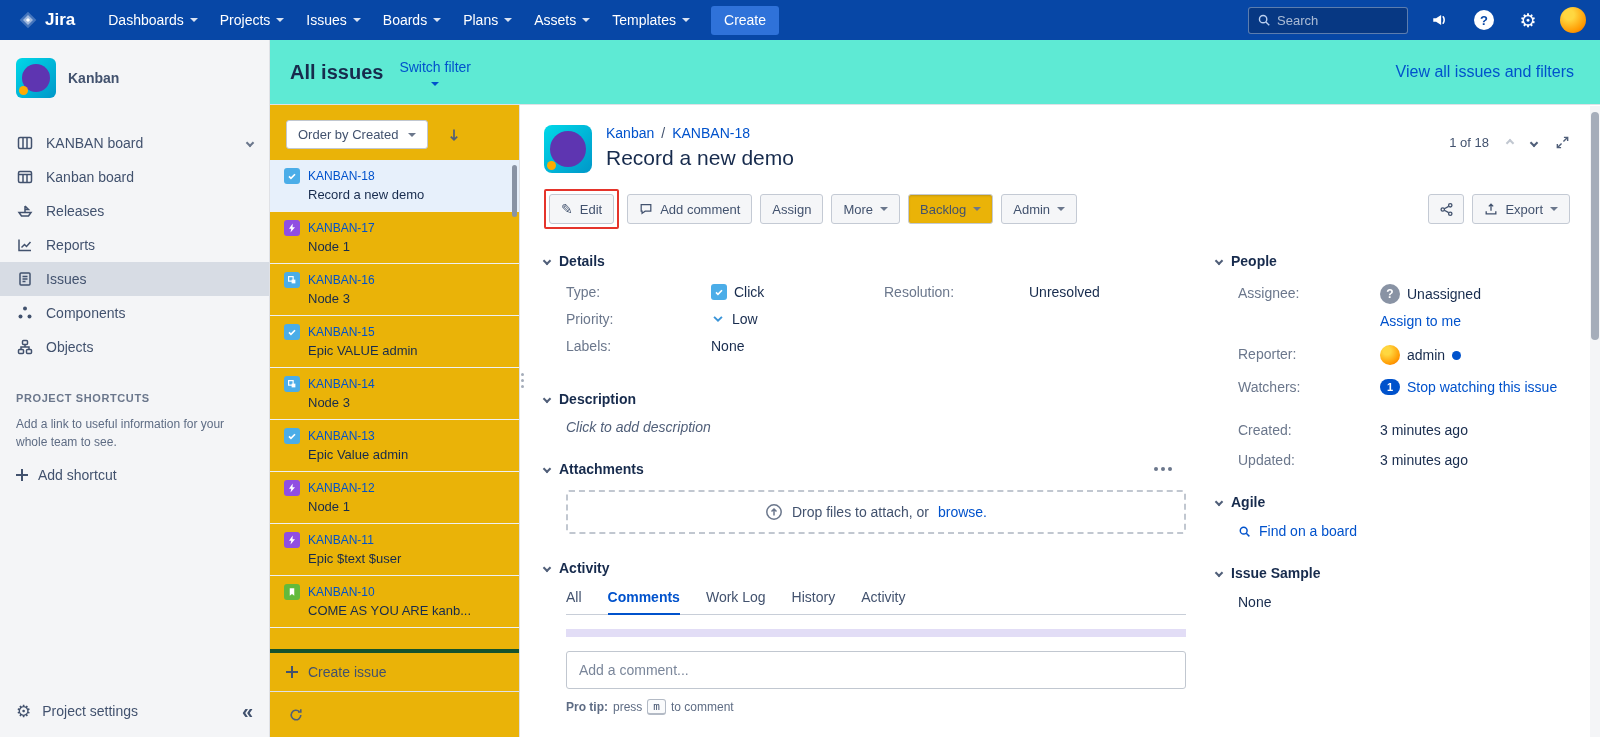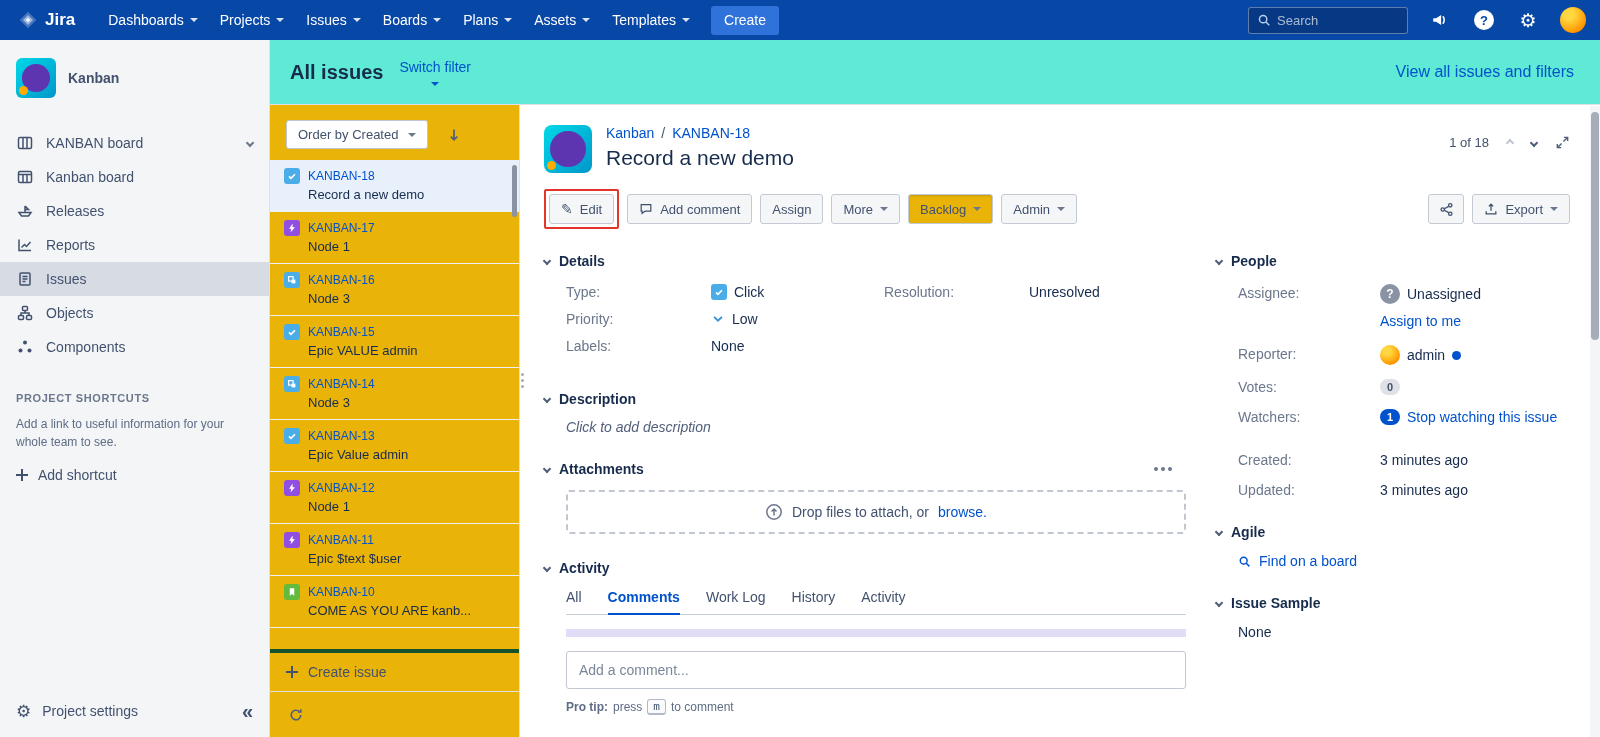--- a/index.html
+++ b/index.html
@@ -291,38 +291,38 @@
         <span class="sicon">
             <svg width="16" height="16" viewBox="0 0 16 16" fill="none" stroke="currentColor" stroke-width="1.5">
               <rect x="3" y="2" width="10" height="12" rx="1"></rect>
               <path d="M5.5 5.5h5M5.5 8h5M5.5 10.5h3"></path>
             </svg>
           </span>
         <span>Issues</span>
       </div>
       <div class="side-item">
         <span class="sicon">
+            <svg width="16" height="16" viewBox="0 0 16 16" fill="currentColor">
+              <circle cx="8" cy="3.5" r="2"></circle>
+              <circle cx="3.5" cy="11.5" r="2"></circle>
+              <circle cx="12.5" cy="11.5" r="2"></circle>
+            </svg>
+          </span>
+        <span>Components</span>
+      </div>
+      <div class="side-item">
+        <span class="sicon">
             <svg width="16" height="16" viewBox="0 0 16 16" fill="none" stroke="currentColor" stroke-width="1.5">
               <rect x="5.5" y="1.5" width="5" height="4" rx="1"></rect>
               <rect x="1.5" y="10.5" width="5" height="4" rx="1"></rect>
               <rect x="9.5" y="10.5" width="5" height="4" rx="1"></rect>
               <path d="M8 5.5V8M4 10.5V8h8v2.5"></path>
             </svg>
           </span>
         <span>Objects</span>
-      </div>
-      <div class="side-item">
-        <span class="sicon">
-            <svg width="16" height="16" viewBox="0 0 16 16" fill="currentColor">
-              <circle cx="8" cy="3.5" r="2"></circle>
-              <circle cx="3.5" cy="11.5" r="2"></circle>
-              <circle cx="12.5" cy="11.5" r="2"></circle>
-            </svg>
-          </span>
-        <span>Components</span>
       </div>
     </div>
     <div class="shortcuts">
       <div class="shortcuts-title">PROJECT SHORTCUTS</div>
       <div class="shortcuts-hint">Add a link to useful information for your whole team to see.</div>
       <div class="add-shortcut">
         <span class="plus-icon"></span>
         <span>Add shortcut</span>
       </div>
     </div>
@@ -713,26 +713,20 @@
               </div>
               <div class="sfield">
                 <span class="sfield-label">Reporter:</span>
                 <span class="sfield-value">
                   <span class="mini-avatar"></span>
                   <a style="color:#172b4d">admin</a>
                   <span class="presence-dot"></span>
                 </span>
               </div>
               <div class="sfield">
-                <span class="sfield-label">Votes:</span>
-                <span class="sfield-value">
-                  <span class="count-badge">0</span>
-                </span>
-              </div>
-              <div class="sfield">
                 <span class="sfield-label">Watchers:</span>
                 <span class="sfield-value">
                   <span class="count-badge blue">1</span>
                   <a>Stop watching this issue</a>
                 </span>
               </div>
             </div>
 
             <div class="section">
               <div class="sfield">

